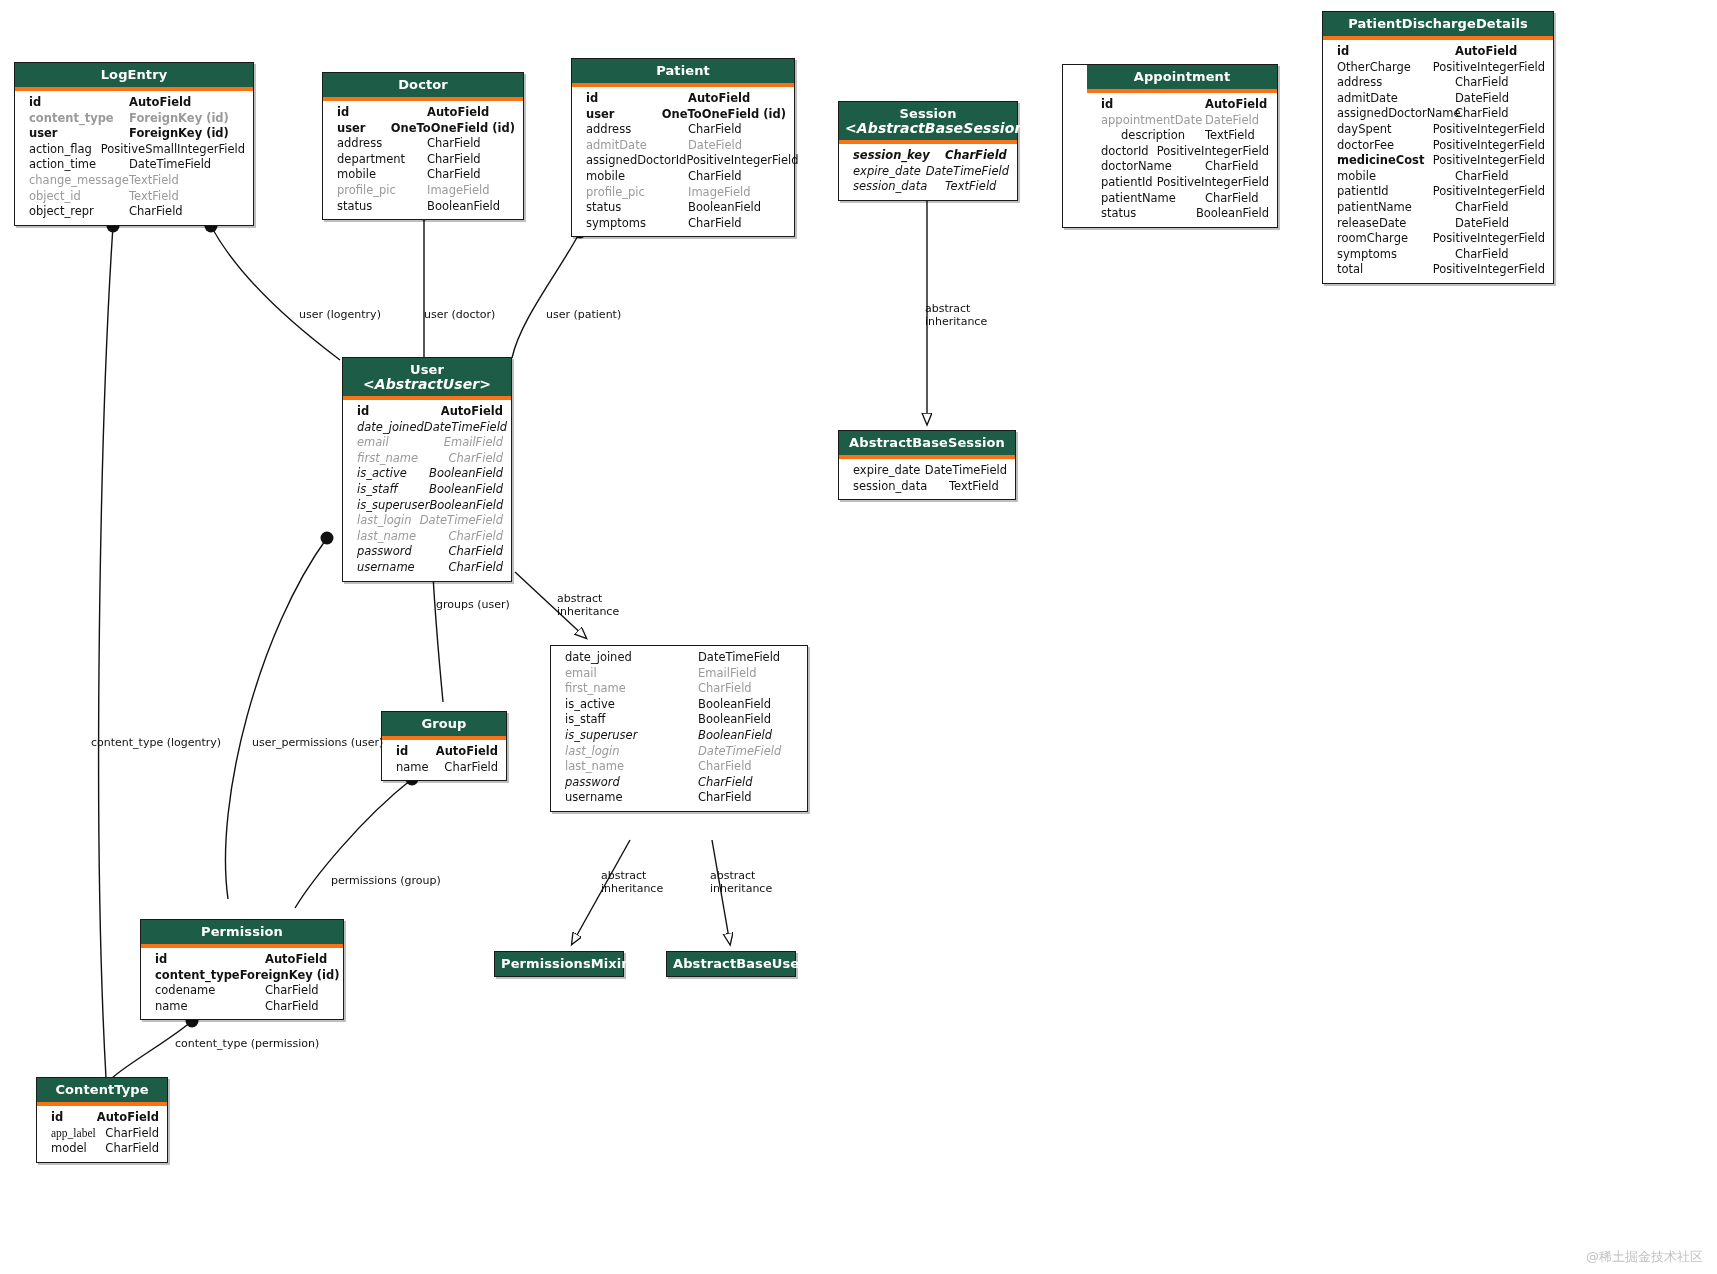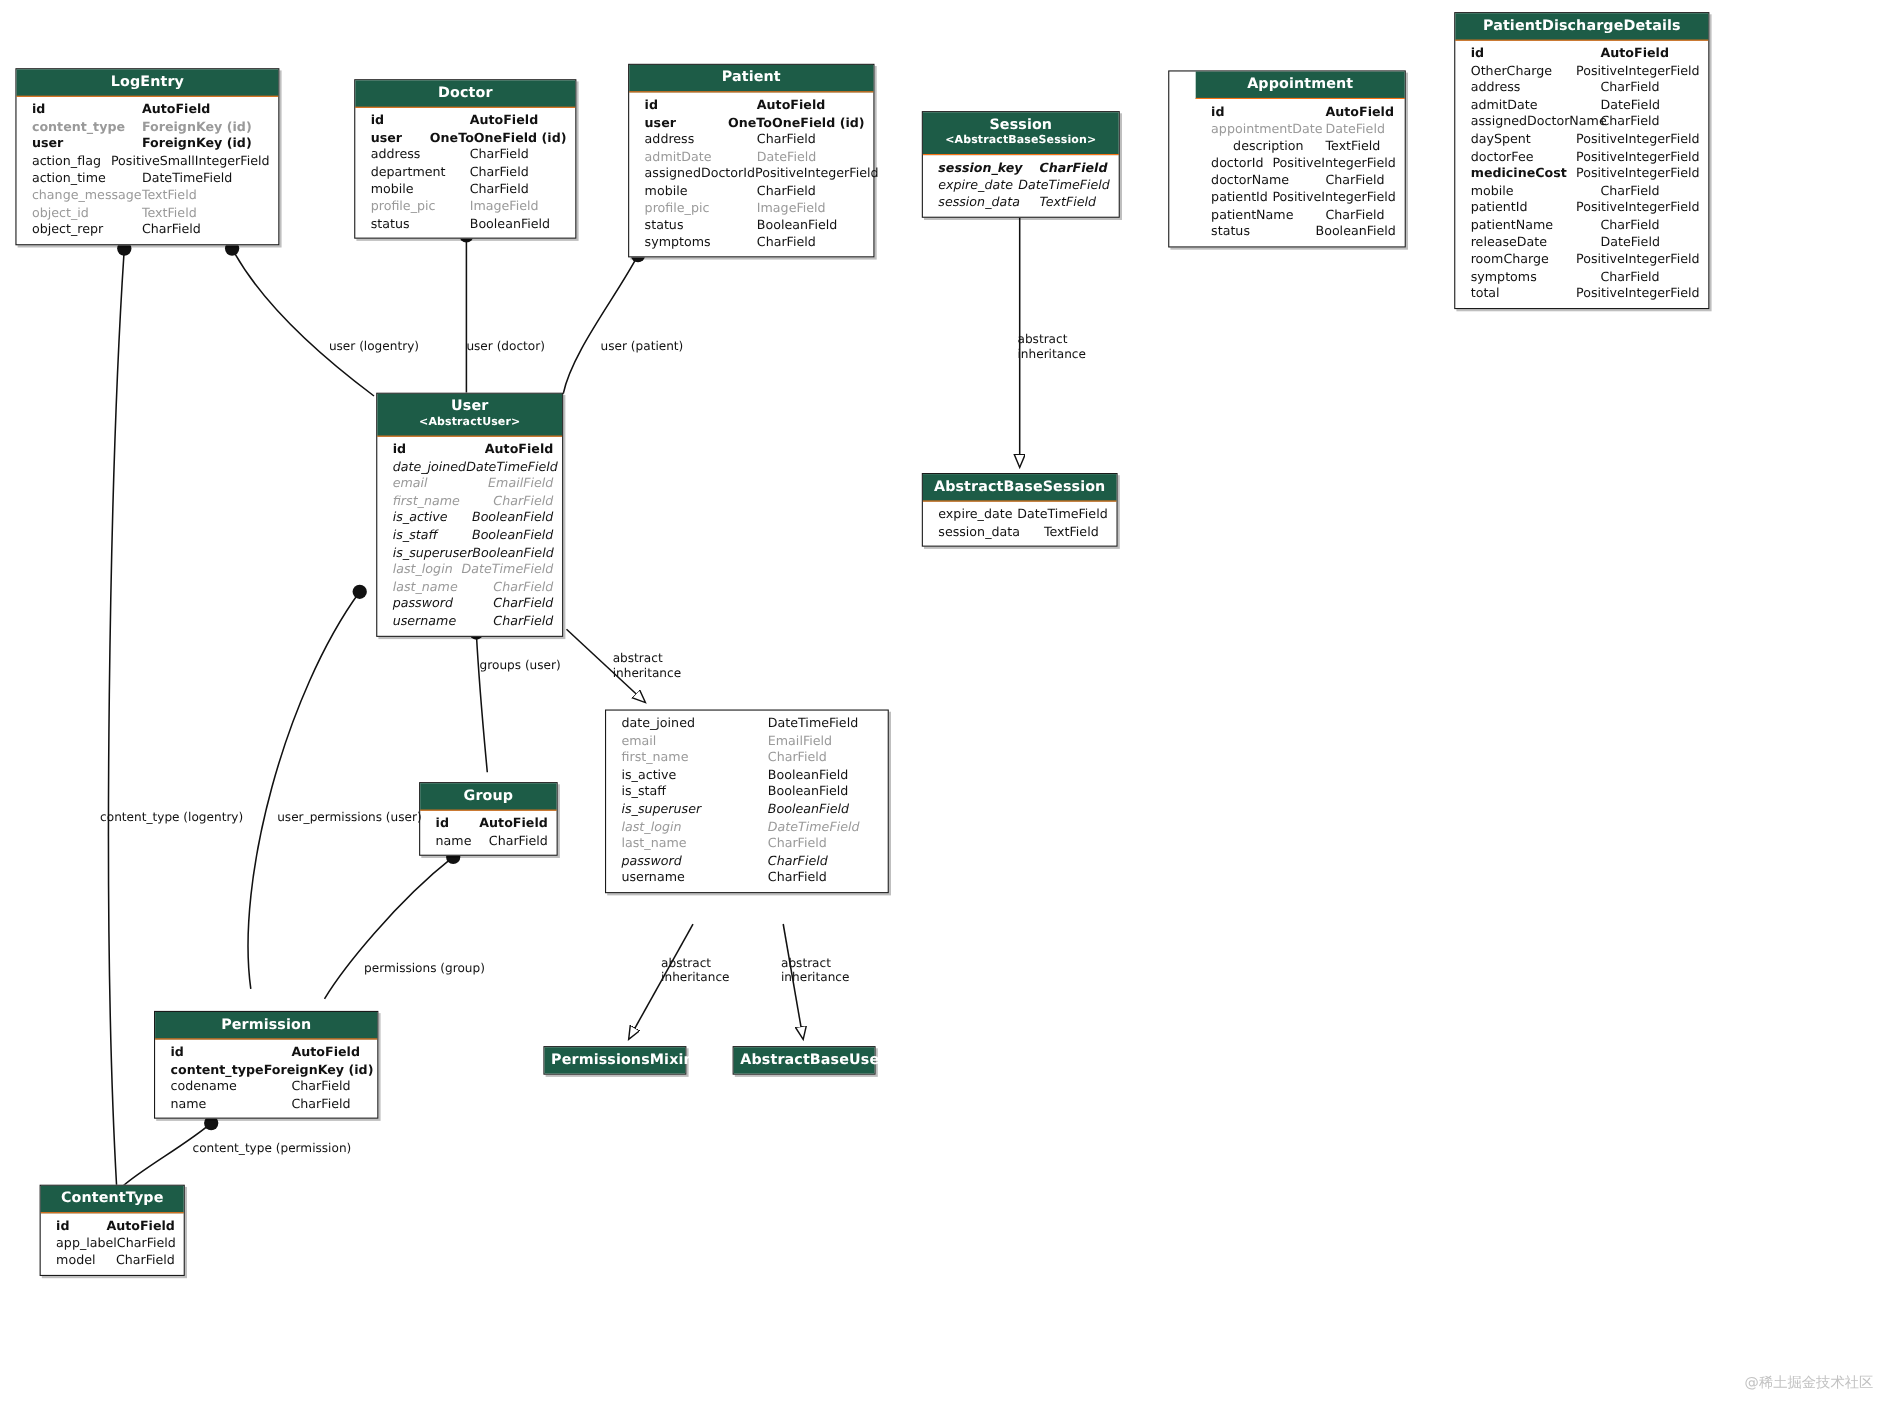--- a/index.html
+++ b/index.html
@@ -24,27 +24,28 @@
     z-index:5;
   }
   .entity .hdr{
     background:#1d5c47;
     color:#ffffff;
     text-align:center;
     font-weight:bold;
     font-size:13px;
     line-height:15px;
     padding:4px 6px 5px 6px;
-    border-bottom:1px solid #f97316;
+    border-bottom:4px solid #f97316;
     letter-spacing:0.1px;
   }
   .entity .hdr .stereo{
     display:block;
+    font-style:italic;
     font-weight:bold;
-    font-size:10px;
+    font-size:14px;
     line-height:14px;
   }
   .entity.simple .hdr{border-bottom:none;}
   .entity.simple{box-shadow:2px 2px 0 rgba(0,0,0,0.25);}
   .entity .rows{padding:4px 0 5px 0;}
   .row{
     display:flex;
     font-size:11.5px;
     line-height:15.6px;
     color:#111;
@@ -479,21 +480,21 @@
         </div>
       </div>
       <div class="entity" style="left: 36px; top: 1077px; width: 132px;">
         <div class="hdr"><span>ContentType</span></div>
         <div class="rows">
           <div class="row b">
             <span class="fname" style="width: 76px;">id</span>
             <span class="ftype">AutoField</span>
           </div>
           <div class="row ">
-            <span class="fname" style="width: 76px;">app_label</span>
+            <span class="fname" style="width: 76px; font-family: Liberation Serif, serif;">app_label</span>
             <span class="ftype">CharField</span>
           </div>
           <div class="row ">
             <span class="fname" style="width: 76px;">model</span>
             <span class="ftype">CharField</span>
           </div>
         </div>
       </div>
     </div>
   <div id="leaf-layer">

